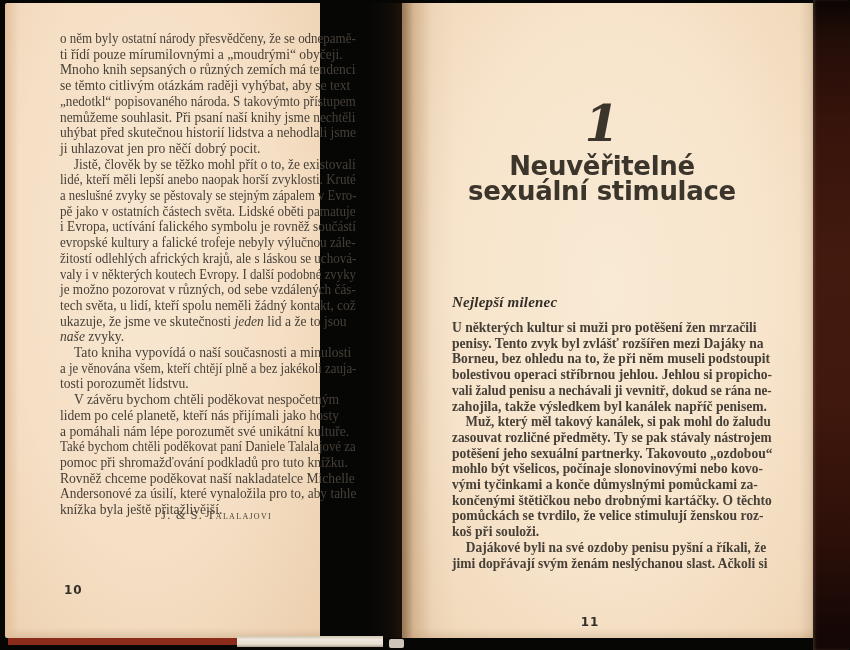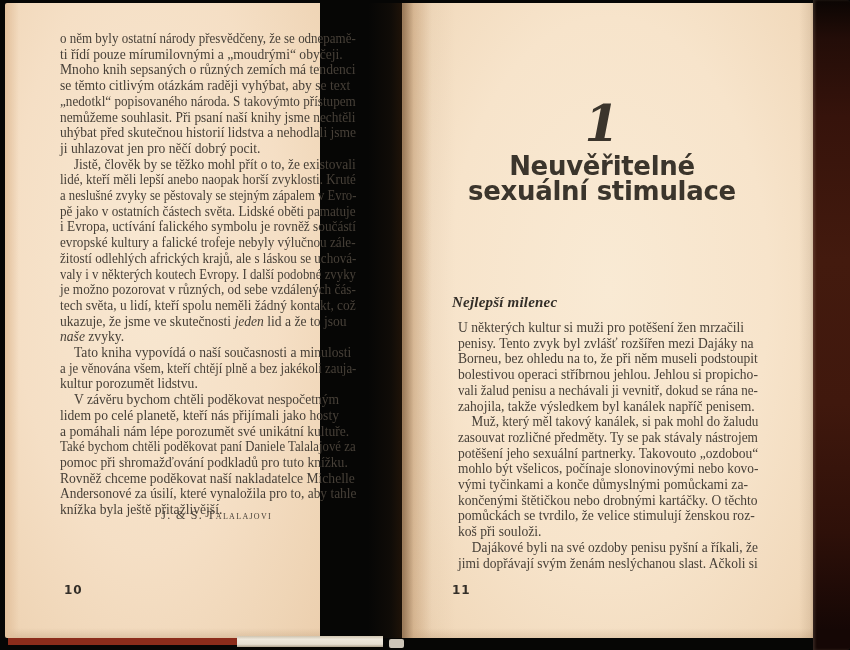--- a/index.html
+++ b/index.html
@@ -26,33 +26,33 @@
   .gutter-shadow{
     position:absolute;left:368px;top:3px;width:88px;height:635px;pointer-events:none;
     background:linear-gradient(90deg,
       rgba(101,62,28,0) 0%,rgba(101,62,28,.10) 26%,rgba(70,40,15,.34) 36%,
       rgba(60,34,12,.40) 40%,rgba(101,62,28,.10) 52%,rgba(101,62,28,.04) 70%,rgba(101,62,28,0) 100%);
   }
 
   
   .textcol{position:absolute;color:var(--ink,#474038);font-size:13.6px;line-height:15.7px;}
   .left-col{left:55px;top:28px;width:296px;}
-  .right-col{left:56px;top:317px;width:300px;}
+  .right-col{left:50px;top:317px;width:300px;font-weight:bold;}
   .tline{white-space:nowrap;transform-origin:0 50%;}
   .para.indent .tline.first{text-indent:14px;}
   em{}
 
   .signature{
     position:absolute;right:48px;top:505px;color:var(--ink,#474038);
     font-variant:small-caps;font-size:12px;letter-spacing:1.3px;white-space:nowrap;
   }
   .pagenum{position:absolute;color:var(--ink-strong,#332e28);
     font-family:"DejaVu Sans","Liberation Sans",sans-serif;font-size:12px;font-weight:bold;letter-spacing:1px;}
   .pagenum-left{left:59px;top:580px;}
-  .pagenum-right{left:50px;top:580px;width:300px;text-align:left;padding-right:24px;box-sizing:border-box;}
+  .pagenum-right{left:50px;top:612px;width:300px;text-align:center;padding-right:24px;box-sizing:border-box;}
 
   
   .chapter-number{
     position:absolute;left:50px;top:95px;width:300px;text-align:center;
     font-family:"DejaVu Serif","Liberation Serif",serif;font-style:italic;font-weight:bold;
     font-size:50px;line-height:52px;color:var(--title-ink,#3b352c);
   }
   .chapter-title{
     position:absolute;left:50px;top:151px;width:300px;text-align:center;
     font-family:"DejaVu Sans","Liberation Sans",sans-serif;font-weight:bold;
@@ -102,21 +102,21 @@
           <div class="tline" style="transform: scaleX(0.961039);">žitostí odlehlých afrických krajů, ale s láskou se uchová-</div>
           <div class="tline" style="transform: scaleX(0.942675);">valy i v některých koutech Evropy. I další podobné zvyky</div>
           <div class="tline" style="transform: scaleX(0.973684);">je možno pozorovat v různých, od sebe vzdálených čás-</div>
           <div class="tline" style="transform: scaleX(0.986667);">tech světa, u lidí, kteří spolu neměli žádný kontakt, což</div>
           <div class="tline" style="transform: scaleX(1);">ukazuje, že jsme ve skutečnosti <em>jeden</em> lid a že to jsou</div>
           <div class="tline last"><em>naše</em> zvyky.</div>
         </div>
         <div class="para indent">
           <div class="tline first" style="transform: scaleX(1);">Tato kniha vypovídá o naší současnosti a minulosti</div>
           <div class="tline" style="transform: scaleX(0.942675);">a je věnována všem, kteří chtějí plně a bez jakékoli zauja-</div>
-          <div class="tline last">kultur porozumět lidstvu.</div>
+          <div class="tline last">tosti porozumět lidstvu.</div>
         </div>
         <div class="para indent">
           <div class="tline first" style="transform: scaleX(1);">V závěru bychom chtěli poděkovat nespočetným</div>
           <div class="tline" style="transform: scaleX(1);">lidem po celé planetě, kteří nás přijímali jako hosty</div>
           <div class="tline" style="transform: scaleX(1);">a pomáhali nám lépe porozumět své unikátní kultuře.</div>
           <div class="tline" style="transform: scaleX(0.939683);">Také bychom chtěli poděkovat paní Daniele Talalajové za</div>
           <div class="tline" style="transform: scaleX(1);">pomoc při shromažďování podkladů pro tuto knížku.</div>
           <div class="tline" style="transform: scaleX(1);">Rovněž chceme poděkovat naší nakladatelce Michelle</div>
           <div class="tline" style="transform: scaleX(0.986667);">Andersonové za úsilí, které vynaložila pro to, aby tahle</div>
           <div class="tline last">knížka byla ještě přitažlivější.</div>

